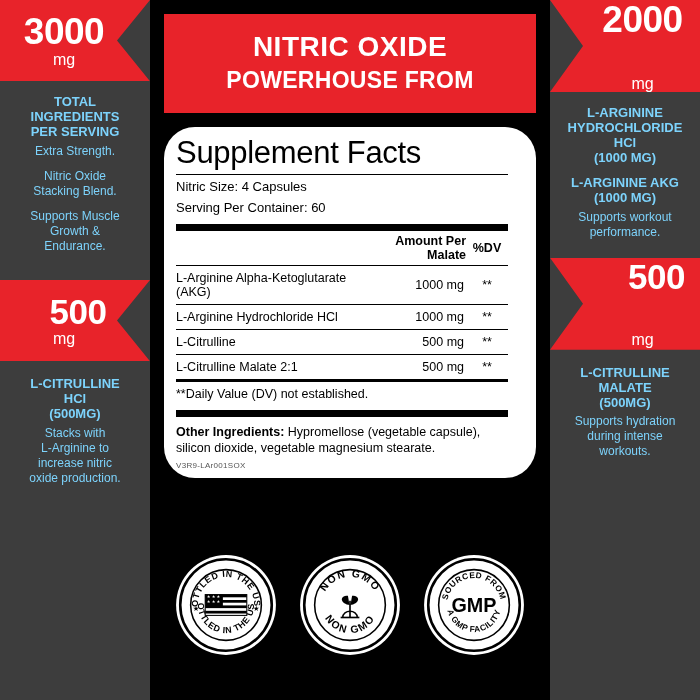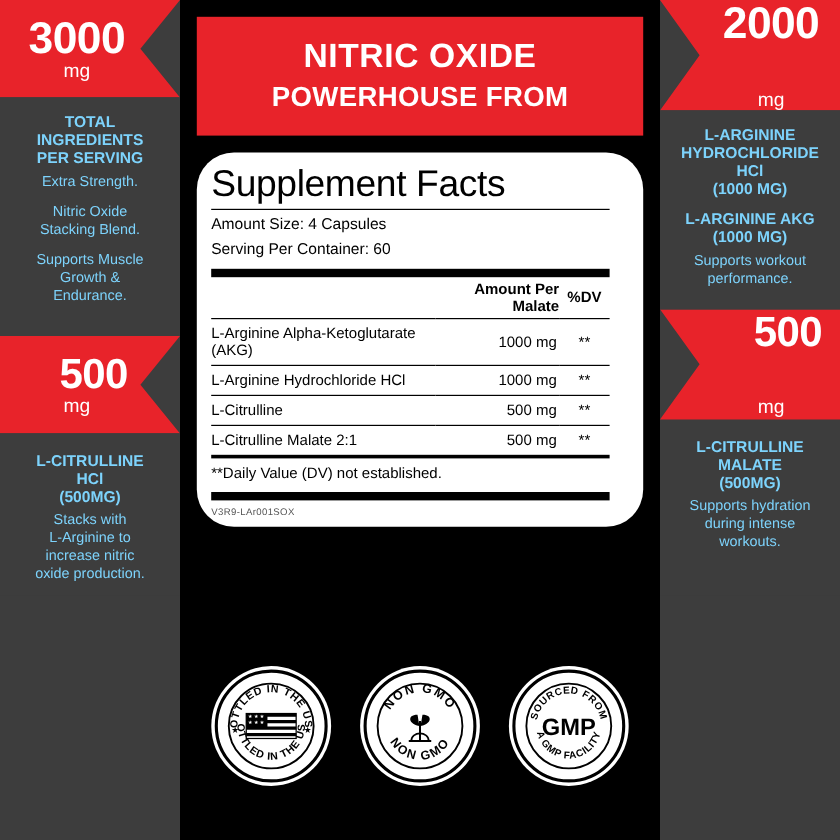--- a/index.html
+++ b/index.html
@@ -200,21 +200,21 @@
 
     <div class="title-box">
       <div class="t1">NITRIC OXIDE</div>
       <div class="t2">POWERHOUSE FROM</div>
     </div>
 
     <div class="facts">
       <h1>Supplement Facts</h1>
       <div class="rule-thin"></div>
       <div class="serving">
-        <span>Amount Size:</span>
+        <span>Nitric Size:</span>
         <span>4 Capsules</span>
       </div>
       <div class="serving">
         <span>Serving Per Container:</span>
         <span>60</span>
       </div>
       <div class="rule-thick"></div>
 
       <table class="nutr">
         <thead>
@@ -245,20 +245,24 @@
               <td class="amt">500 mg</td>
               <td class="dv">**</td>
             </tr>
           </tbody>
       </table>
 
       <div class="rule-med"></div>
       <div class="dv-note">**Daily Value (DV) not established.</div>
       <div class="rule-thick"></div>
 
+      <div class="other">
+        <b>Other Ingredients:</b>
+        <span>Hypromellose (vegetable capsule), silicon dioxide, vegetable magnesium stearate.</span>
+      </div>
       <div class="lot">V3R9-LAr001SOX</div>
     </div>
 
     <div class="seals">
 
       <svg class="seal" viewBox="0 0 100 100">
         <circle cx="50" cy="50" r="48" fill="#fff"></circle>
         <circle cx="50" cy="50" r="44" fill="none" stroke="#000" stroke-width="2.5"></circle>
         <circle cx="50" cy="50" r="34" fill="none" stroke="#000" stroke-width="1.5"></circle>
         <path id="usaTop" d="M 50,50 m -27,0 a 27,27 0 0 1 54,0" fill="none"></path>

